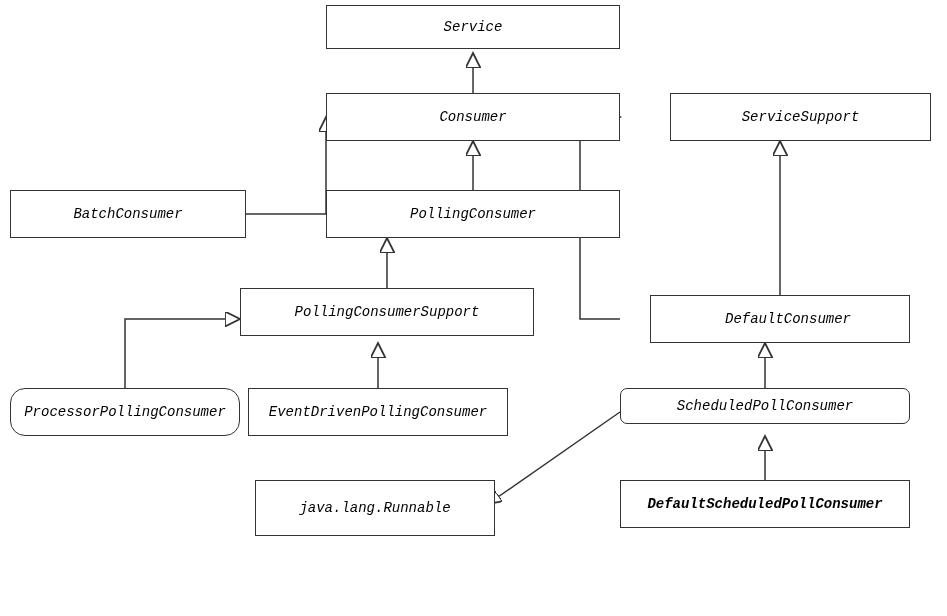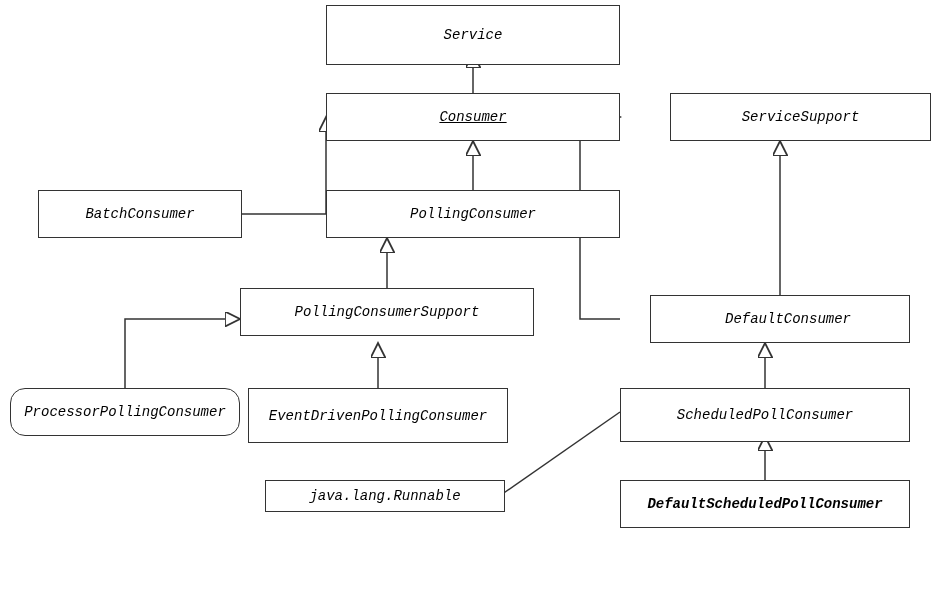--- a/index.html
+++ b/index.html
@@ -73,25 +73,25 @@
     <polyline points="240,412 125,412 125,319 240,319" fill="none" stroke="#333" stroke-width="1.5" marker-end="url(#inherit-arrow)"></polyline>
 
     <line x1="765" y1="388" x2="765" y2="343" stroke="#333" stroke-width="1.5" marker-end="url(#inherit-arrow)"></line>
 
     <line x1="620" y1="412" x2="488" y2="504" stroke="#333" stroke-width="1.5" marker-end="url(#assoc-arrow)"></line>
 
     <line x1="765" y1="480" x2="765" y2="436" stroke="#333" stroke-width="1.5" marker-end="url(#inherit-arrow)"></line>
 
   </svg>
 
-<div class="uml-box" style="left: 326px; top: 5px; width: 294px; height: 60px;">Service</div>
-    <div class="uml-box" style="left: 326px; top: 93px; width: 294px; height: 48px; text-decoration: underline;">Consumer</div>
+<div class="uml-box" style="left: 326px; top: 5px; width: 294px; height: 44px;">Service</div>
+    <div class="uml-box" style="left: 326px; top: 93px; width: 294px; height: 48px;">Consumer</div>
     <div class="uml-box" style="left: 670px; top: 93px; width: 261px; height: 48px;">ServiceSupport</div>
-    <div class="uml-box" style="left: 10px; top: 190px; width: 204px; height: 48px; margin-left: 28px;">BatchConsumer</div>
+    <div class="uml-box" style="left: 10px; top: 190px; width: 236px; height: 48px;">BatchConsumer</div>
     <div class="uml-box" style="left: 326px; top: 190px; width: 294px; height: 48px;">PollingConsumer</div>
     <div class="uml-box" style="left: 240px; top: 288px; width: 294px; height: 48px;">PollingConsumerSupport</div>
     <div class="uml-box" style="left: 10px; top: 388px; width: 230px; height: 48px; border-radius: 15px;">ProcessorPollingConsumer</div>
-    <div class="uml-box" style="left: 248px; top: 388px; width: 260px; height: 55px;">EventDrivenPollingConsumer</div>
+    <div class="uml-box" style="left: 248px; top: 388px; width: 260px; height: 48px;">EventDrivenPollingConsumer</div>
     <div class="uml-box" style="left: 650px; top: 295px; width: 260px; height: 48px; padding-left: 24px;">DefaultConsumer</div>
-    <div class="uml-box" style="left: 265px; top: 480px; width: 240px; height: 32px;">java.lang.Runnable</div>
-    <div class="uml-box" style="left: 620px; top: 388px; width: 290px; height: 54px;">ScheduledPollConsumer</div>
+    <div class="uml-box" style="left: 255px; top: 480px; width: 240px; height: 56px;">java.lang.Runnable</div>
+    <div class="uml-box" style="left: 620px; top: 388px; width: 290px; height: 36px; border-radius: 7px;">ScheduledPollConsumer</div>
     <div class="uml-box" style="left: 620px; top: 480px; width: 290px; height: 48px; font-weight: bold;">DefaultScheduledPollConsumer</div>
   </div>
 
 </body></html>

